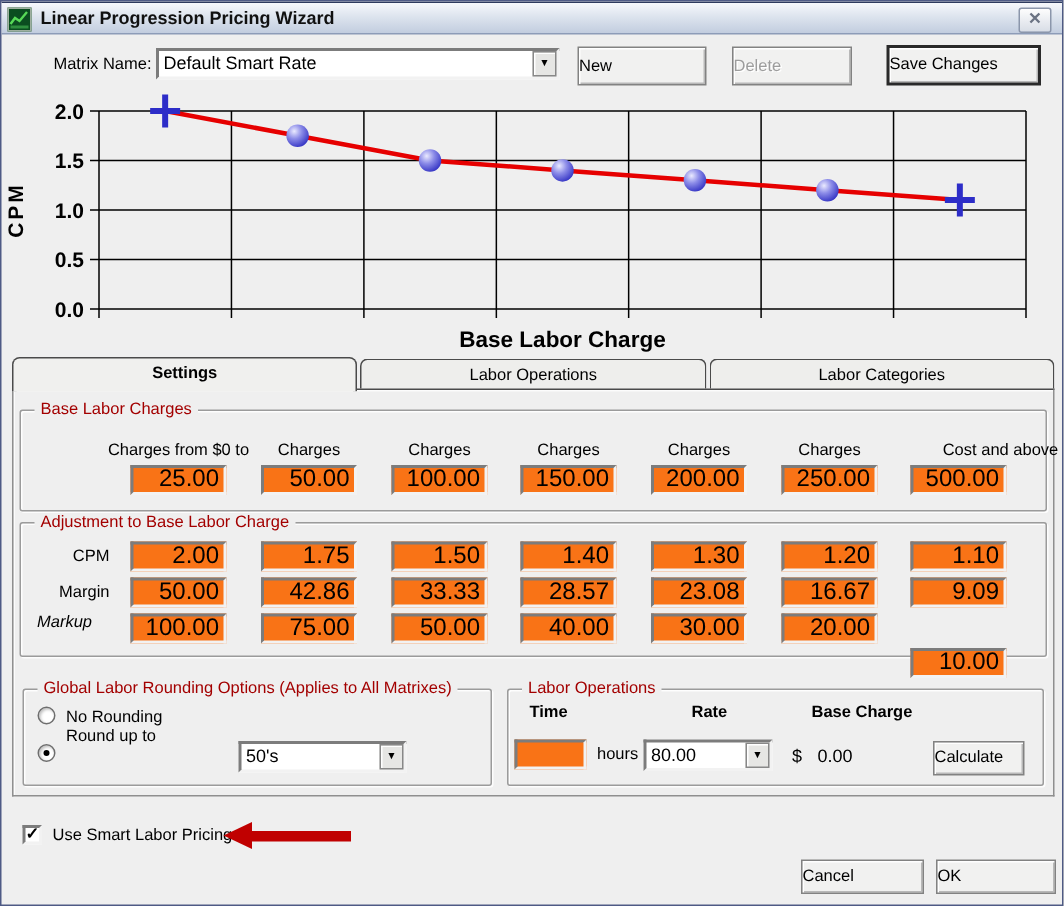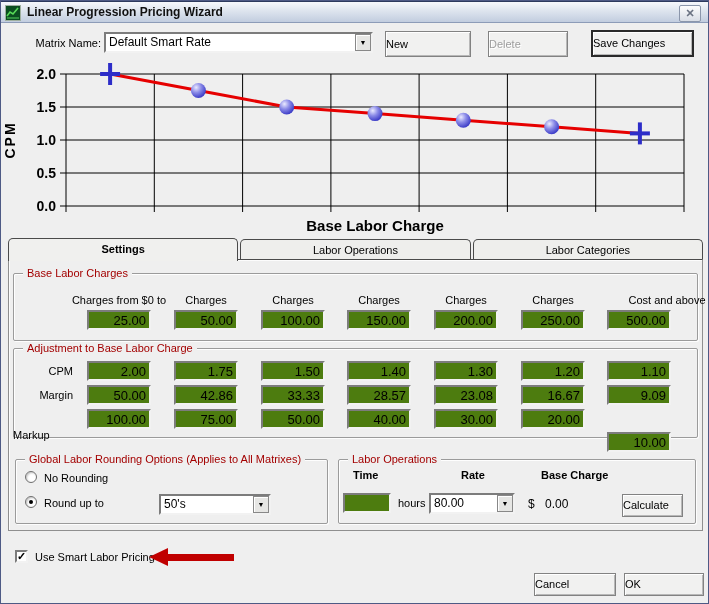--- a/index.html
+++ b/index.html
@@ -19,23 +19,23 @@
   .title-text{position:absolute;left:26px;top:0;line-height:21px;font-weight:bold;font-size:12px;color:#111;}
   .close-btn{position:absolute;right:7px;top:3px;width:22px;height:17px;
     background:linear-gradient(#fdfdfd,#d8dde6);border:1px solid #8b96ab;border-radius:2px;
     text-align:center;line-height:15px;font-weight:bold;color:#6b7383;font-size:11px;cursor:default;}
   
   .btn{position:absolute;background:#f1f1f0;border:1px solid #828282;
     box-shadow:inset 1px 1px 0 #ffffff,inset -1px -1px 0 #b8b8b8;
     text-align:left;font-size:11px;color:#000;line-height:22px;}
   .btn.default{border:2px solid #2a2a2a;}
   .btn.disabled{color:#9d9d9d;text-shadow:1px 1px 0 #fff;}
-  input.field{position:absolute;width:64px;height:20px;background:#4d7c0f;
+  input.field{position:absolute;width:64px;height:20px;background:#f97316;
     border:2px solid;border-color:#7c7c7c #f2f2f2 #f2f2f2 #7c7c7c;
-    text-align:right;padding-right:3px;font-family:"Liberation Sans",sans-serif;font-size:13px;color:#000;}
+    text-align:right;padding-right:3px;font-family:"Liberation Sans",sans-serif;font-size:16px;color:#000;}
   .combo{position:absolute;background:#fff;border:2px solid;border-color:#7c7c7c #f2f2f2 #f2f2f2 #7c7c7c;}
   .combo .val{position:absolute;left:3px;top:1px;right:18px;font-size:12px;line-height:15px;white-space:nowrap;overflow:hidden;}
   .combo .dd{position:absolute;right:0;top:0;bottom:0;width:16px;background:#e6e6e4;
     border:1px solid #888;box-shadow:inset 1px 1px 0 #fff;text-align:center;font-size:7px;line-height:15px;color:#000;}
   .grp{position:absolute;border:1px solid #9b9b9b;border-radius:2px;
     box-shadow:inset 1px 1px 0 rgba(255,255,255,.9),1px 1px 0 #fdfdfd;}
   .grp-title{position:absolute;top:-7px;left:9px;background:#efefef;padding:0 4px;
     color:#a30000;font-size:11px;white-space:nowrap;}
   .lbl{position:absolute;white-space:nowrap;}
   .bold{font-weight:bold;}
@@ -163,21 +163,21 @@
   <input class="field" style="left: 346px; top: 309px;" value="150.00">
   <input class="field" style="left: 433px; top: 309px; text-align: right;" value="200.00">
   <input class="field" style="left: 520px; top: 309px;" value="250.00">
   <input class="field" style="left: 606px; top: 309px;" value="500.00">
 
   <div class="grp" style="left:12px;top:347px;width:685px;height:90px;">
     <div class="grp-title">Adjustment to Base Labor Charge</div>
   </div>
   <div class="lbl" style="left:12px;top:364px;width:60px;text-align:right;">CPM</div>
   <div class="lbl" style="left:12px;top:388px;width:60px;text-align:right;">Margin</div>
-  <div class="lbl" style="left:12px;top:428px;width:60px;text-align:left;">Markup</div>
+  <div class="lbl" style="left:12px;top:408px;width:60px;text-align:center;font-style:italic;">Markup</div>
 
   <input class="field" style="left: 86px; top: 360px;" value="2.00">
   <input class="field" style="left: 173px; top: 360px;" value="1.75">
   <input class="field" style="left: 260px; top: 360px;" value="1.50">
   <input class="field" style="left: 346px; top: 360px;" value="1.40">
   <input class="field" style="left: 433px; top: 360px;" value="1.30">
   <input class="field" style="left: 520px; top: 360px;" value="1.20">
   <input class="field" style="left: 606px; top: 360px;" value="1.10">
 
   <input class="field" style="left: 86px; top: 384px;" value="50.00">
@@ -197,21 +197,21 @@
   <input class="field" style="left: 606px; top: 408px; margin-top: 23px;" value="10.00">
 
   <div class="grp" style="left:14px;top:458px;width:313px;height:65px;">
     <div class="grp-title">Global Labor Rounding Options (Applies to All Matrixes)</div>
   </div>
   <div class="radio" style="left:24px;top:470px;"></div>
   <div class="lbl" style="left:43px;top:471px;">No Rounding</div>
   <div class="radio selected-placeholder selected" style="left:24px;top:495px;">
       <div class="dot"></div>
     </div>
-  <div class="lbl" style="left:43px;top:496px;">Round up to</div>
+  <div class="lbl" style="left:43px;top:484px;">Round up to</div>
   <div class="combo" style="left:158px;top:493px;width:112px;height:21px;">
     <div class="val">50's</div>
     <div class="dd">▼</div>
   </div>
 
   <div class="grp" style="left:337px;top:458px;width:358px;height:65px;">
     <div class="grp-title">Labor Operations</div>
   </div>
   <div class="lbl bold" style="left:352px;top:468px;">Time</div>
   <div class="lbl bold" style="left:460px;top:468px;">Rate</div>

